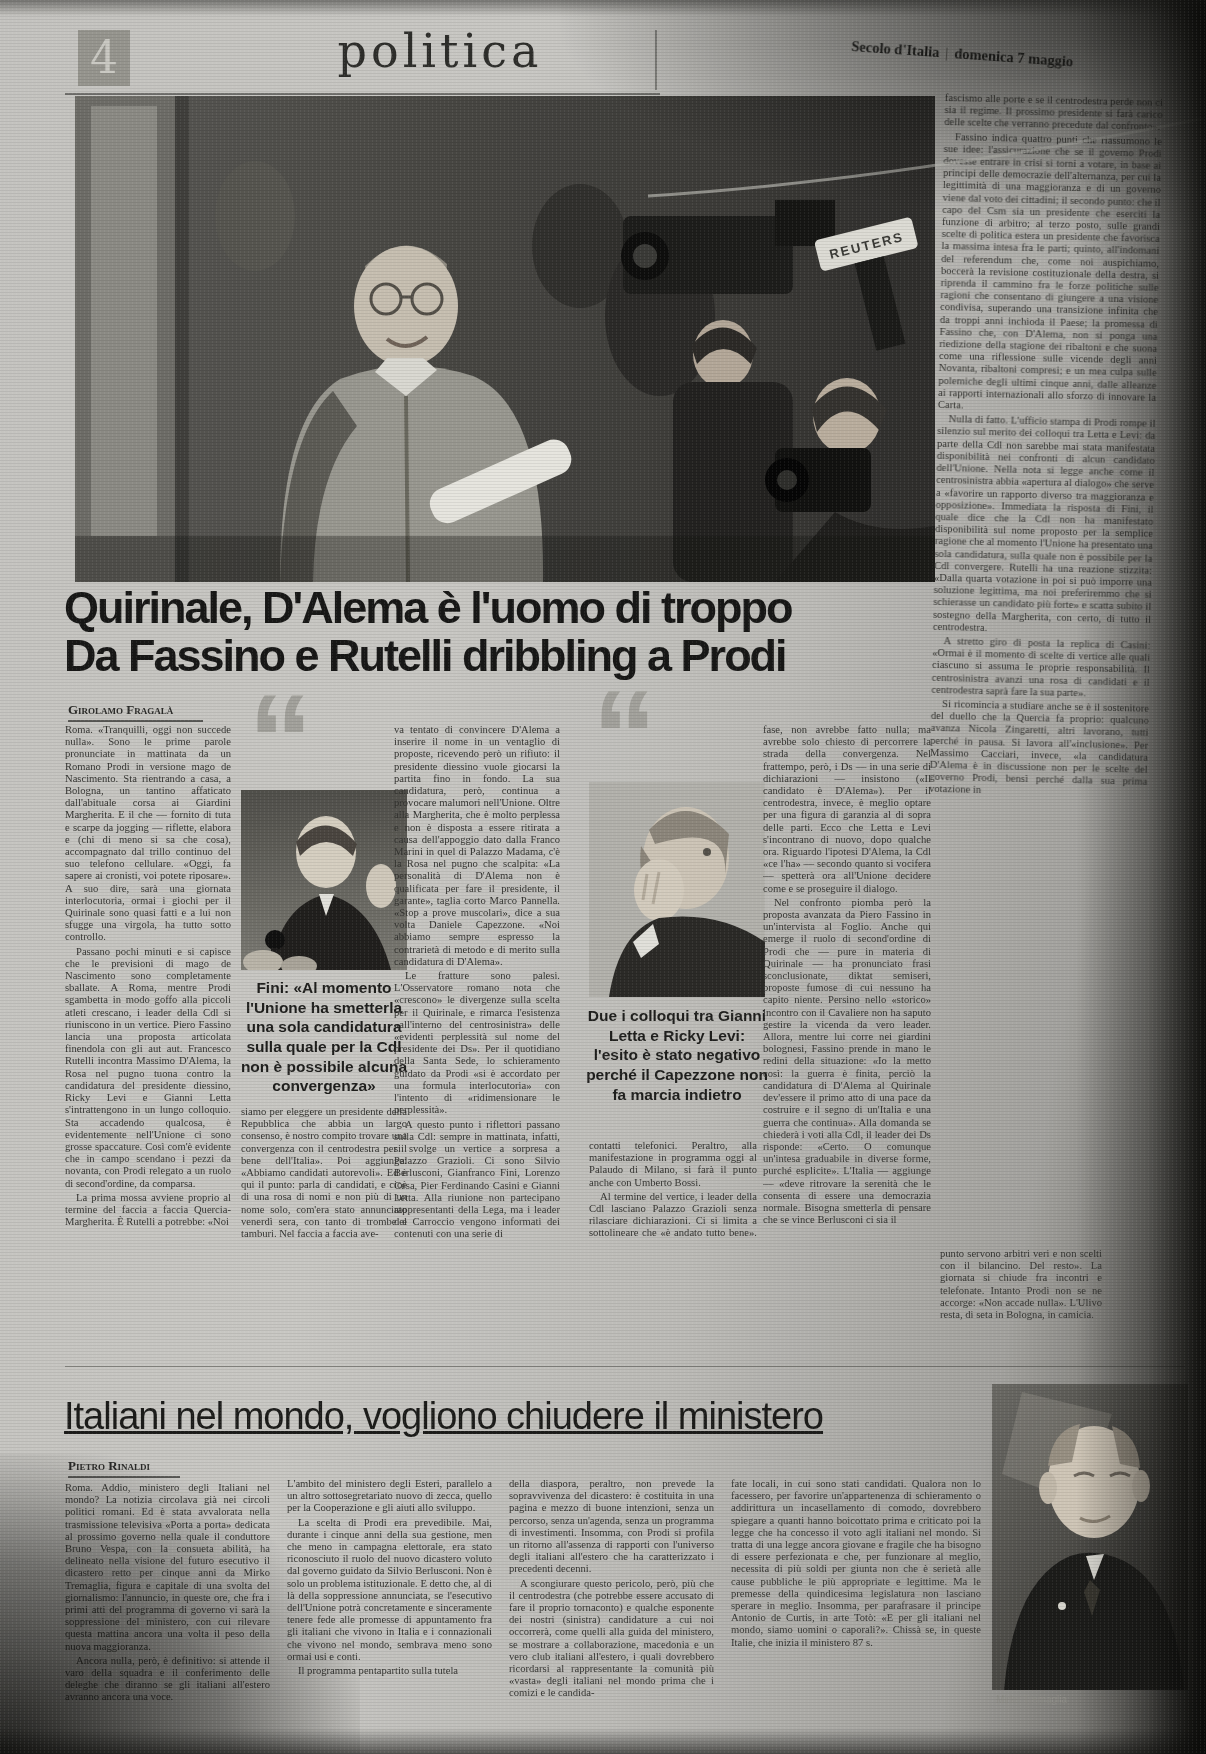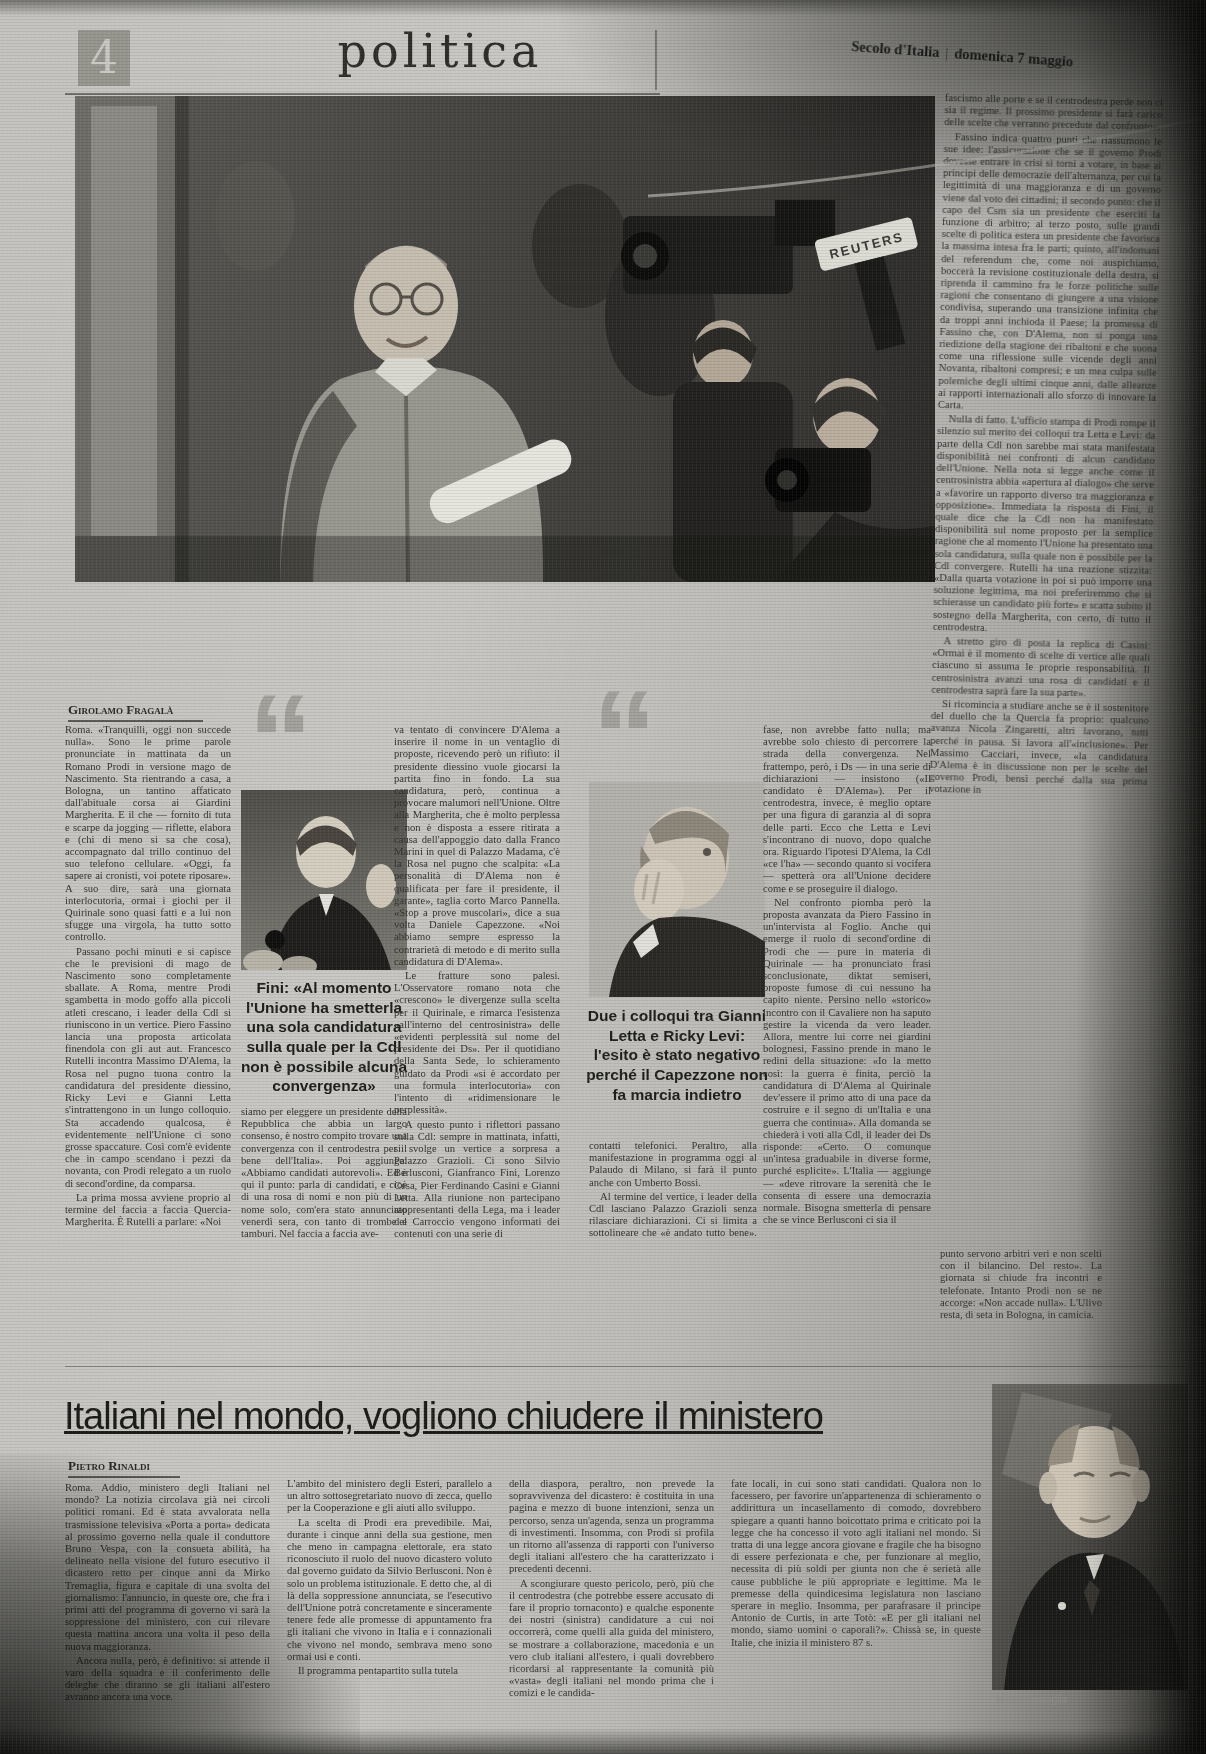--- a/index.html
+++ b/index.html
@@ -128,28 +128,32 @@
   </svg>
 
   <div class="abs col rightcol" style="left:945px;top:92px;width:218px;height:1148px;">
       <p class="para">fascismo alle porte e se il centrodestra perde non ci sia il regime. Il prossimo presidente si farà carico delle scelte che verranno precedute dal confronto».</p>
       <p class="para">Fassino indica quattro punti che riassumono le sue idee: l'assicurazione che se il governo Prodi dovesse entrare in crisi si torni a votare, in base ai principi delle democrazie dell'alternanza, per cui la legittimità di una maggioranza e di un governo viene dal voto dei cittadini; il secondo punto: che il capo del Csm sia un presidente che eserciti la funzione di arbitro; al terzo posto, sulle grandi scelte di politica estera un presidente che favorisca la massima intesa fra le parti; quinto, all'indomani del referendum che, come noi auspichiamo, boccerà la revisione costituzionale della destra, si riprenda il cammino fra le forze politiche sulle ragioni che consentano di giungere a una visione condivisa, superando una transizione infinita che da troppi anni inchioda il Paese; la promessa di Fassino che, con D'Alema, non si ponga una riedizione della stagione dei ribaltoni e che suona come una riflessione sulle vicende degli anni Novanta, ribaltoni compresi; e un mea culpa sulle polemiche degli ultimi cinque anni, dalle alleanze ai rapporti internazionali allo sforzo di innovare la Carta.</p>
       <p class="para">Nulla di fatto. L'ufficio stampa di Prodi rompe il silenzio sul merito dei colloqui tra Letta e Levi: da parte della Cdl non sarebbe mai stata manifestata disponibilità nei confronti di alcun candidato dell'Unione. Nella nota si legge anche come il centrosinistra abbia «apertura al dialogo» che serve a «favorire un rapporto diverso tra maggioranza e opposizione». Immediata la risposta di Fini, il quale dice che la Cdl non ha manifestato disponibilità sul nome proposto per la semplice ragione che al momento l'Unione ha presentato una sola candidatura, sulla quale non è possibile per la Cdl convergere. Rutelli ha una reazione stizzita: «Dalla quarta votazione in poi si può imporre una soluzione legittima, ma noi preferiremmo che si schierasse un candidato più forte» e scatta subito il sostegno della Margherita, con certo, di tutto il centrodestra.</p>
       <p class="para">A stretto giro di posta la replica di Casini: «Ormai è il momento di scelte di vertice alle quali ciascuno si assuma le proprie responsabilità. Il centrosinistra avanzi una rosa di candidati e il centrodestra saprà fare la sua parte».</p>
       <p class="para">Si ricomincia a studiare anche se è il sostenitore del duello che la Quercia fa proprio: qualcuno avanza Nicola Zingaretti, altri lavorano, tutti perché in pausa. Si lavora all'«inclusione». Per Massimo Cacciari, invece, «la candidatura D'Alema è in discussione non per le scelte del governo Prodi, bensì perché dalla sua prima votazione in</p>
     </div>
 
+  <div class="abs headline noclick">
+    <div>Quirinale, D'Alema è l'uomo di troppo</div>
+    <div>Da Fassino e Rutelli dribbling a Prodi</div>
+  </div>
   <div class="abs" style="left:68px;top:700px;">
     <span class="byline">Girolamo Fragalà</span>
   </div>
 
   <div class="abs col" style="left:65px;top:724px;width:166px;height:518px;">
       <p class="para">Roma. «Tranquilli, oggi non succede nulla». Sono le prime parole pronunciate in mattinata da un Romano Prodi in versione mago de Nascimento. Sta rientrando a casa, a Bologna, un tantino affaticato dall'abituale corsa ai Giardini Margherita. E il che — fornito di tuta e scarpe da jogging — riflette, elabora e (chi di meno si sa che cosa), accompagnato dal trillo continuo del suo telefono cellulare. «Oggi, fa sapere ai cronisti, voi potete riposare». A suo dire, sarà una giornata interlocutoria, ormai i giochi per il Quirinale sono quasi fatti e a lui non sfugge una virgola, ha tutto sotto controllo.</p>
       <p class="para">Passano pochi minuti e si capisce che le previsioni di mago de Nascimento sono completamente sballate. A Roma, mentre Prodi sgambetta in modo goffo alla piccoli atleti crescano, i leader della Cdl si riuniscono in un vertice. Piero Fassino lancia una proposta articolata finendola con gli aut aut. Francesco Rutelli incontra Massimo D'Alema, la Rosa nel pugno tuona contro la candidatura del presidente diessino, Ricky Levi e Gianni Letta s'intrattengono in un lungo colloquio. Sta accadendo qualcosa, è evidentemente nell'Unione ci sono grosse spaccature. Così com'è evidente che in campo scendano i pezzi da novanta, con Prodi relegato a un ruolo di second'ordine, da comparsa.</p>
-      <p class="para">La prima mossa avviene proprio al termine del faccia a faccia Quercia-Margherita. È Rutelli a parlare: «Noi</p>
+      <p class="para">La prima mossa avviene proprio al termine del faccia a faccia Quercia-Margherita. È Rutelli a potrebbe: «Noi</p>
     </div>
 
   <div class="abs quoteglyph noclick" style="left:248px;top:700px;">“</div>
   <svg class="abs photo" style="left:241px;top:790px;" width="166" height="180" viewBox="0 0 166 180">
     <defs>
         <linearGradient id="fbg" x1="0" y1="0" x2="0" y2="1">
       <stop offset="0" stop-color="#504f4a"></stop>
           <stop offset="1" stop-color="#7b7a73"></stop>
         </linearGradient>
       </defs>

